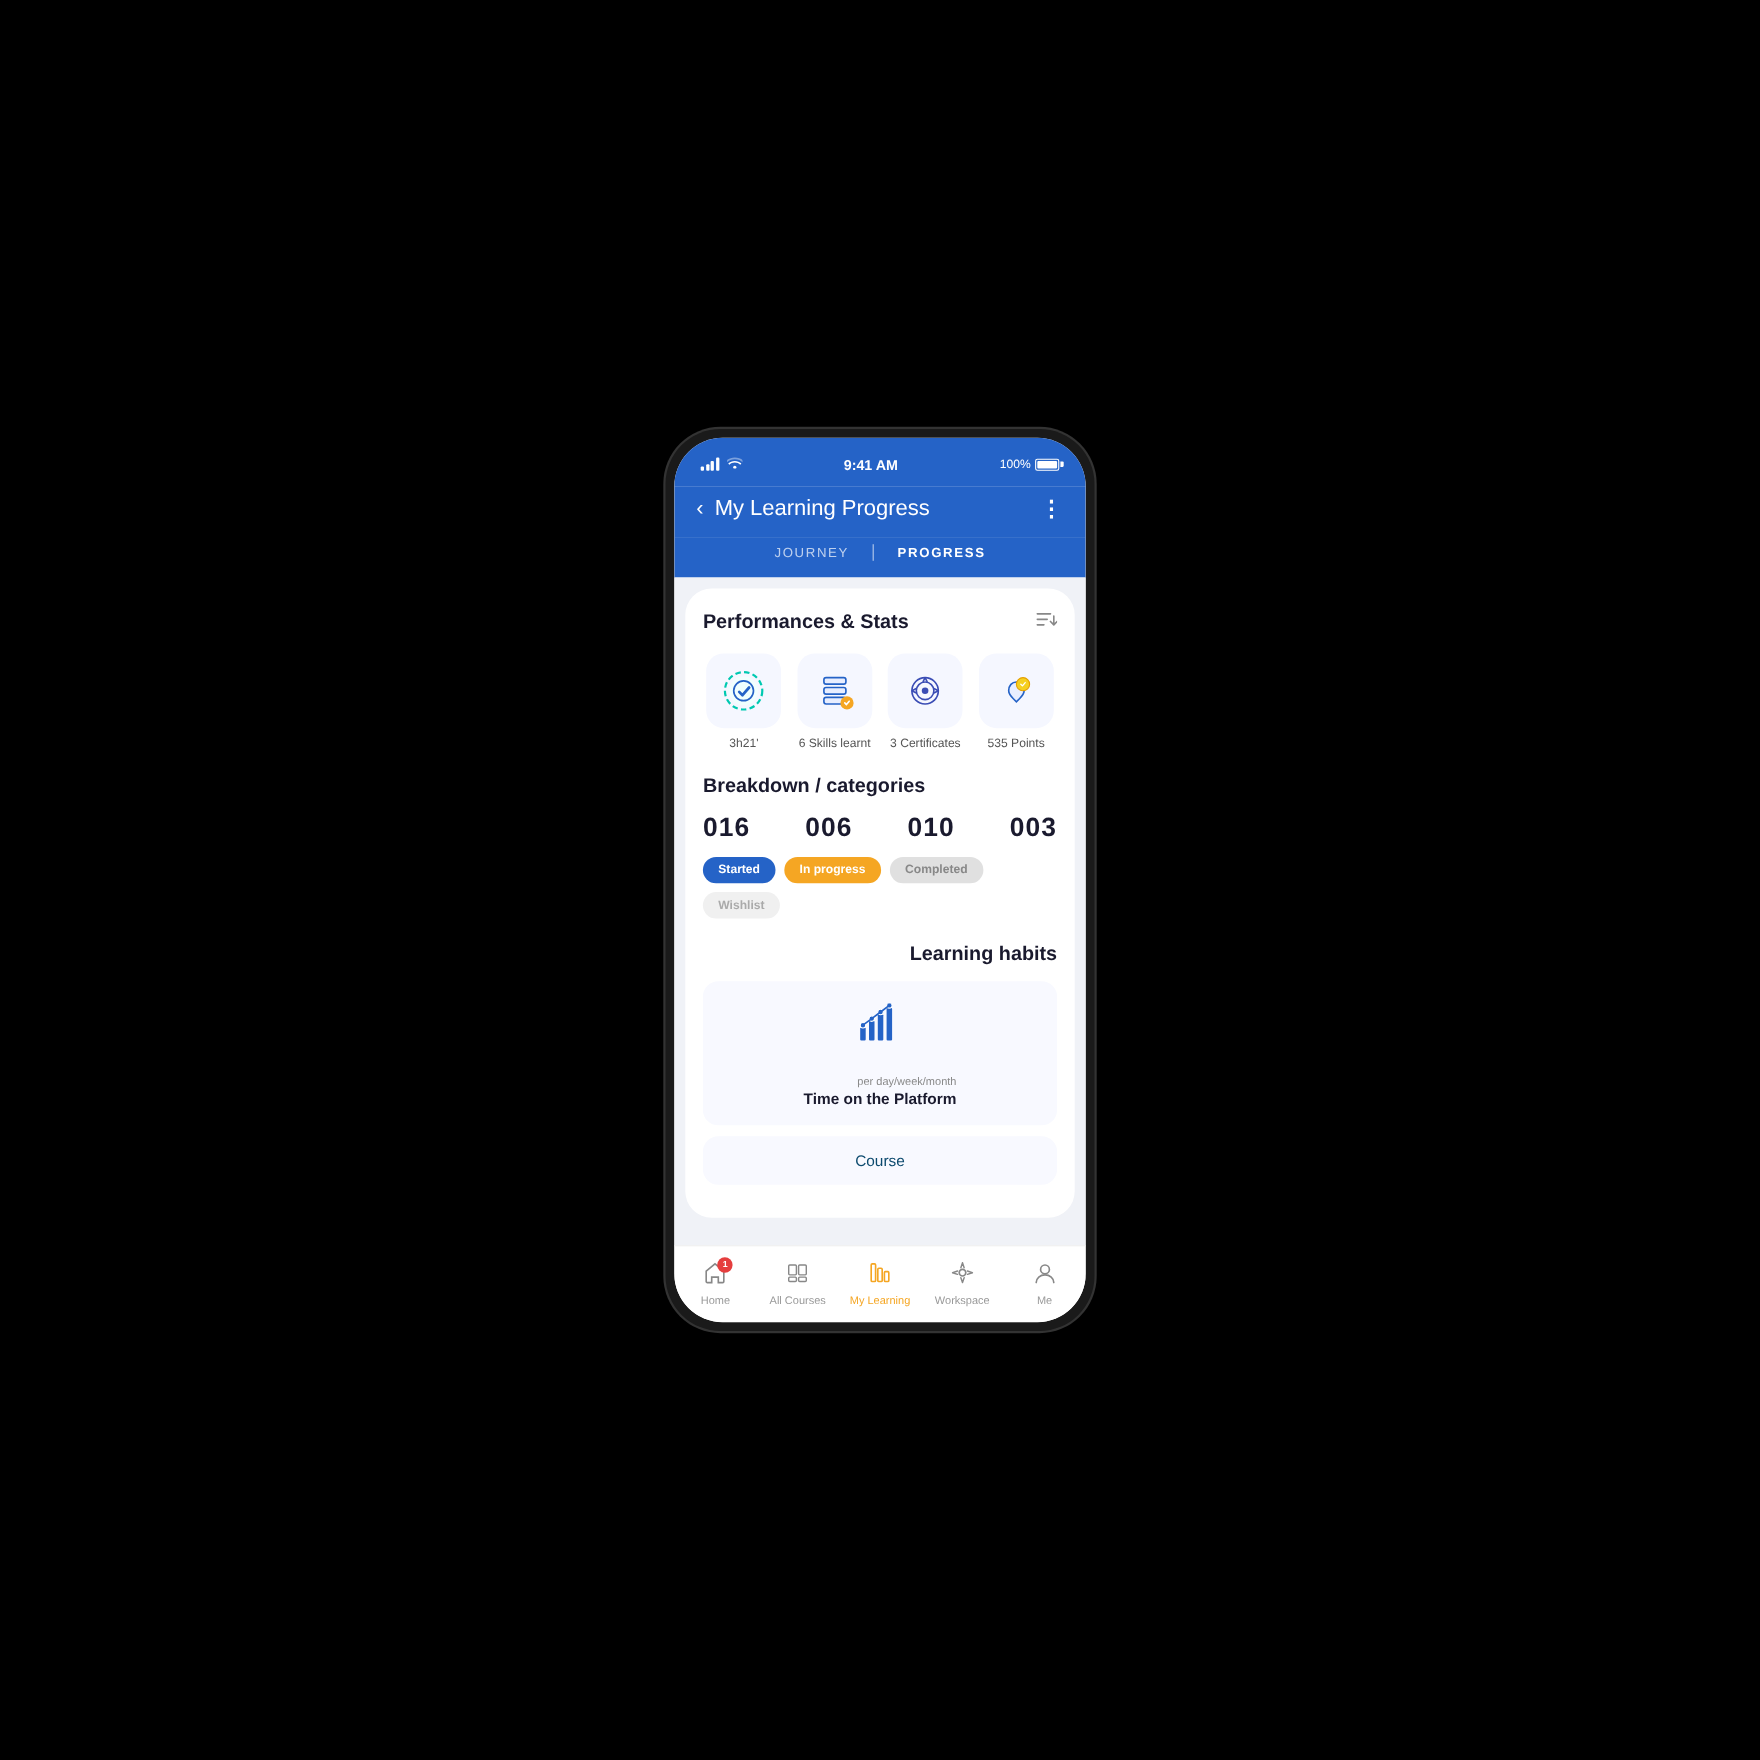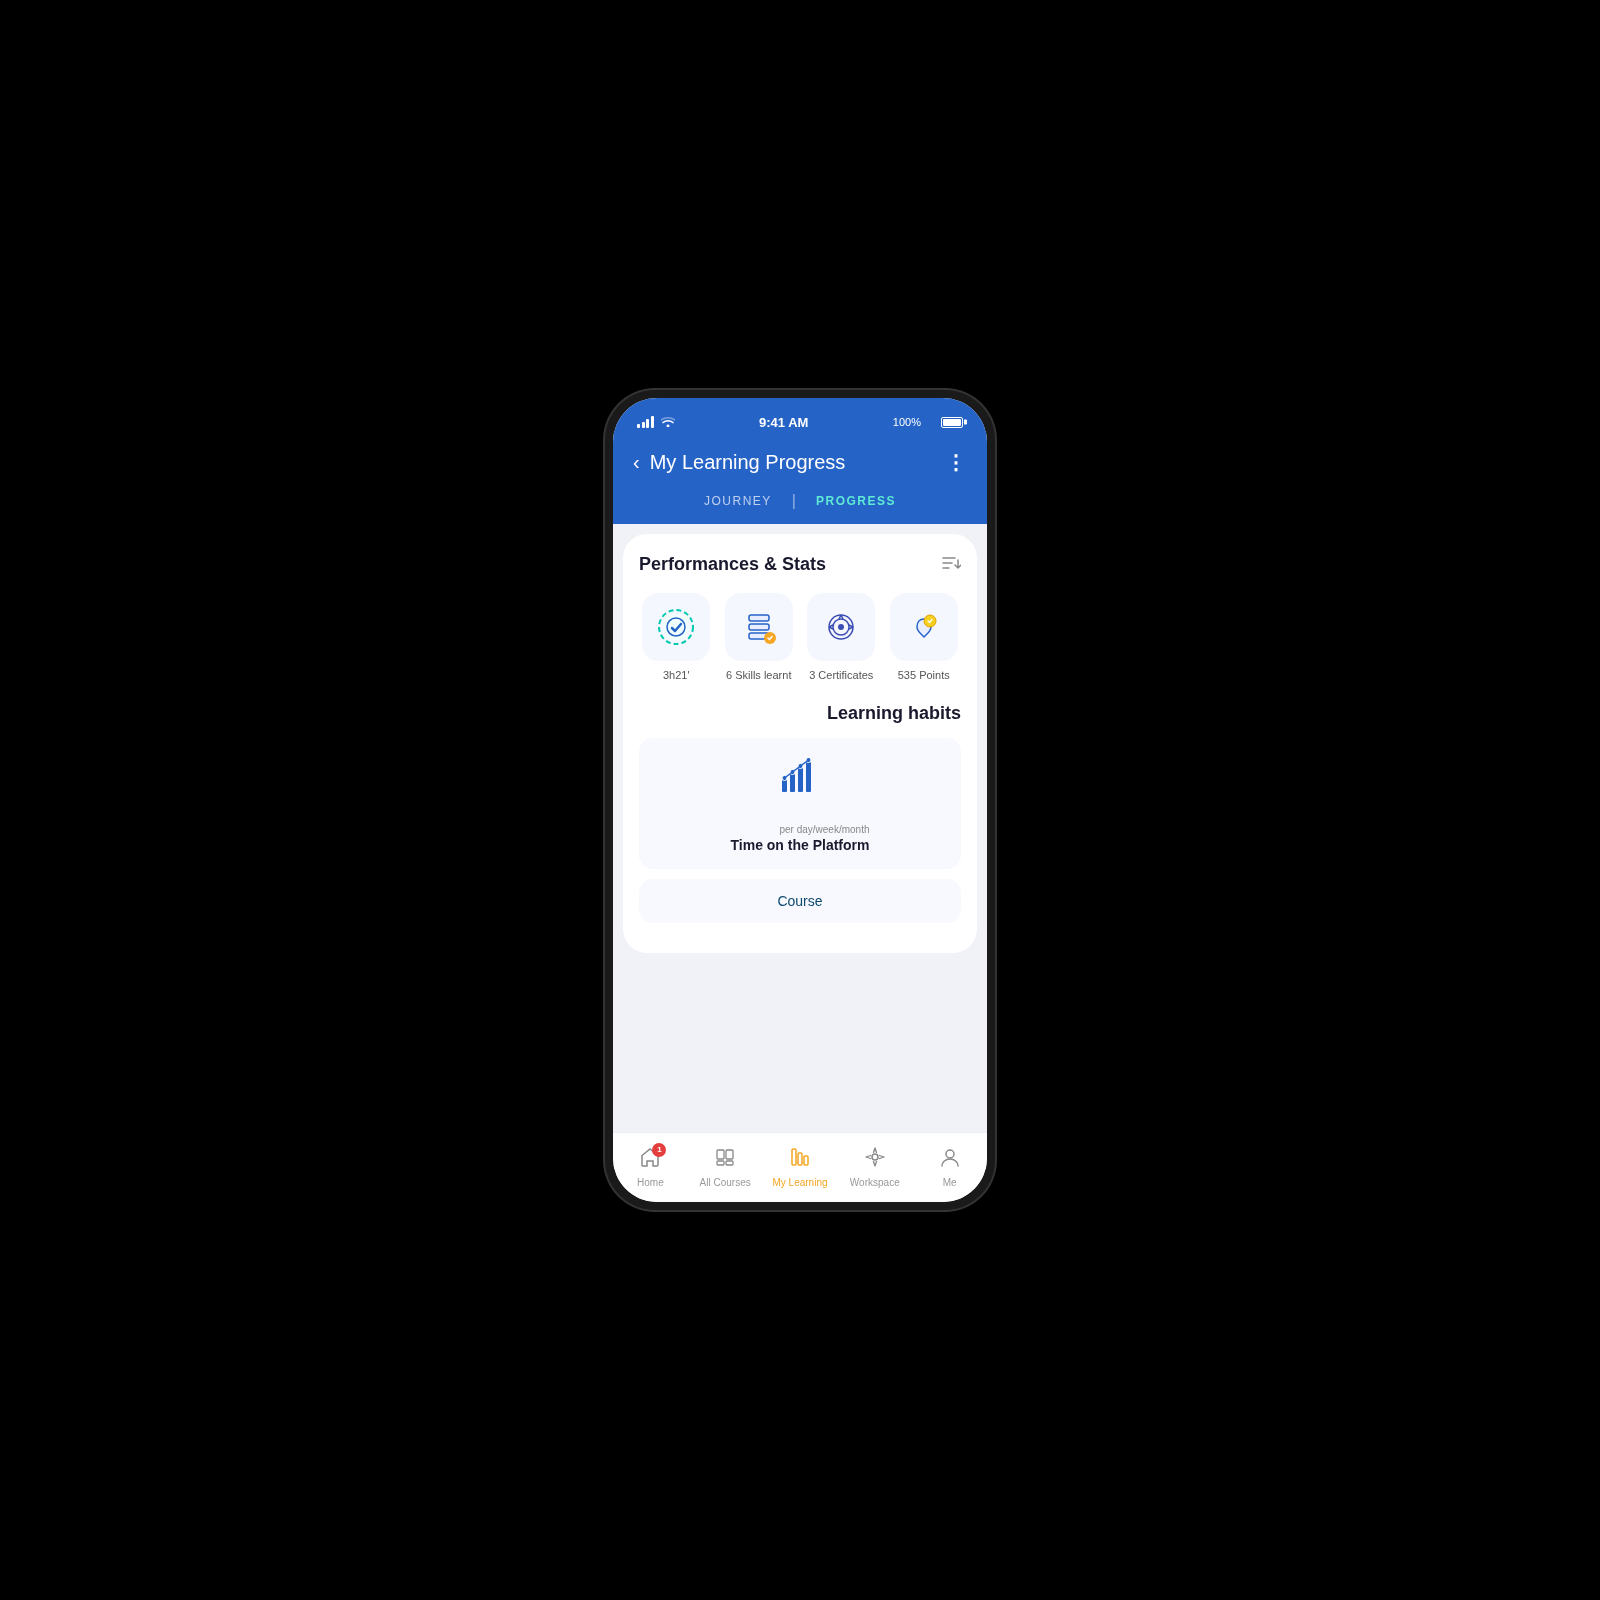--- a/index.html
+++ b/index.html
@@ -66,21 +66,21 @@
       margin-left: 2px;
     }
     .status-time {
       color: #fff;
       font-size: 13px;
       font-weight: 600;
     }
     .status-battery {
       display: flex;
       align-items: center;
-      gap: 20px;
+      gap: 4px;
       color: #fff;
       font-size: 11px;
       font-weight: 500;
     }
     .battery-icon {
       width: 22px;
       height: 11px;
       border: 1.5px solid #fff;
       border-radius: 2px;
       position: relative;
@@ -148,21 +148,21 @@
     .tab-nav-item {
       color: rgba(255,255,255,0.7);
       font-size: 12px;
       font-weight: 500;
       letter-spacing: 1.5px;
       text-transform: uppercase;
       padding: 6px 20px;
       cursor: pointer;
     }
     .tab-nav-item.active {
-      color: #5eead4;
+      color: #ffffff;
       font-weight: 700;
     }
     .tab-divider {
       color: rgba(255,255,255,0.5);
       font-size: 16px;
     }
 
     
     .main-content {
       flex: 1;
@@ -474,20 +474,35 @@
               <svg width="40" height="40" viewBox="0 0 40 40" fill="none">
                 <path d="M20 12 C24 12 27 15 27 20 C27 23 25 25 23 27 L20 30 L17 27 C15 25 13 23 13 20 C13 15 16 12 20 12Z" fill="#e8eeff" stroke="#2563C7" stroke-width="1.5"></path>
                 <circle cx="26" cy="14" r="6" fill="#F5D020" stroke="#E5A000" stroke-width="1"></circle>
                 <path d="M24 14 L25.5 15.5 L28 12.5" stroke="#fff" stroke-width="1.2" stroke-linecap="round" stroke-linejoin="round"></path>
               </svg>
             </div>
             <span class="stat-label">535 Points</span>
           </div>
         </div>
 
+        <div class="breakdown-section">
+          <div class="breakdown-title">Breakdown / categories</div>
+          <div class="breakdown-numbers">
+            <span class="breakdown-num">016</span>
+            <span class="breakdown-num">006</span>
+            <span class="breakdown-num">010</span>
+            <span class="breakdown-num">003</span>
+          </div>
+          <div class="breakdown-tags">
+            <span class="tag tag-started">Started</span>
+            <span class="tag tag-inprogress">In progress</span>
+            <span class="tag tag-completed">Completed</span>
+            <span class="tag tag-wishlist">Wishlist</span>
+          </div>
+        </div>
 
         <div class="habits-section">
           <div class="habits-title">Learning habits</div>
 
           <div class="habit-card">
             <div class="habit-chart-icon">
               <svg width="36" height="36" viewBox="0 0 36 36" fill="none">
                 <rect x="2" y="22" width="5" height="12" rx="1" fill="#2563C7"></rect>
                 <rect x="10" y="16" width="5" height="18" rx="1" fill="#2563C7"></rect>
                 <rect x="18" y="10" width="5" height="24" rx="1" fill="#2563C7"></rect>

